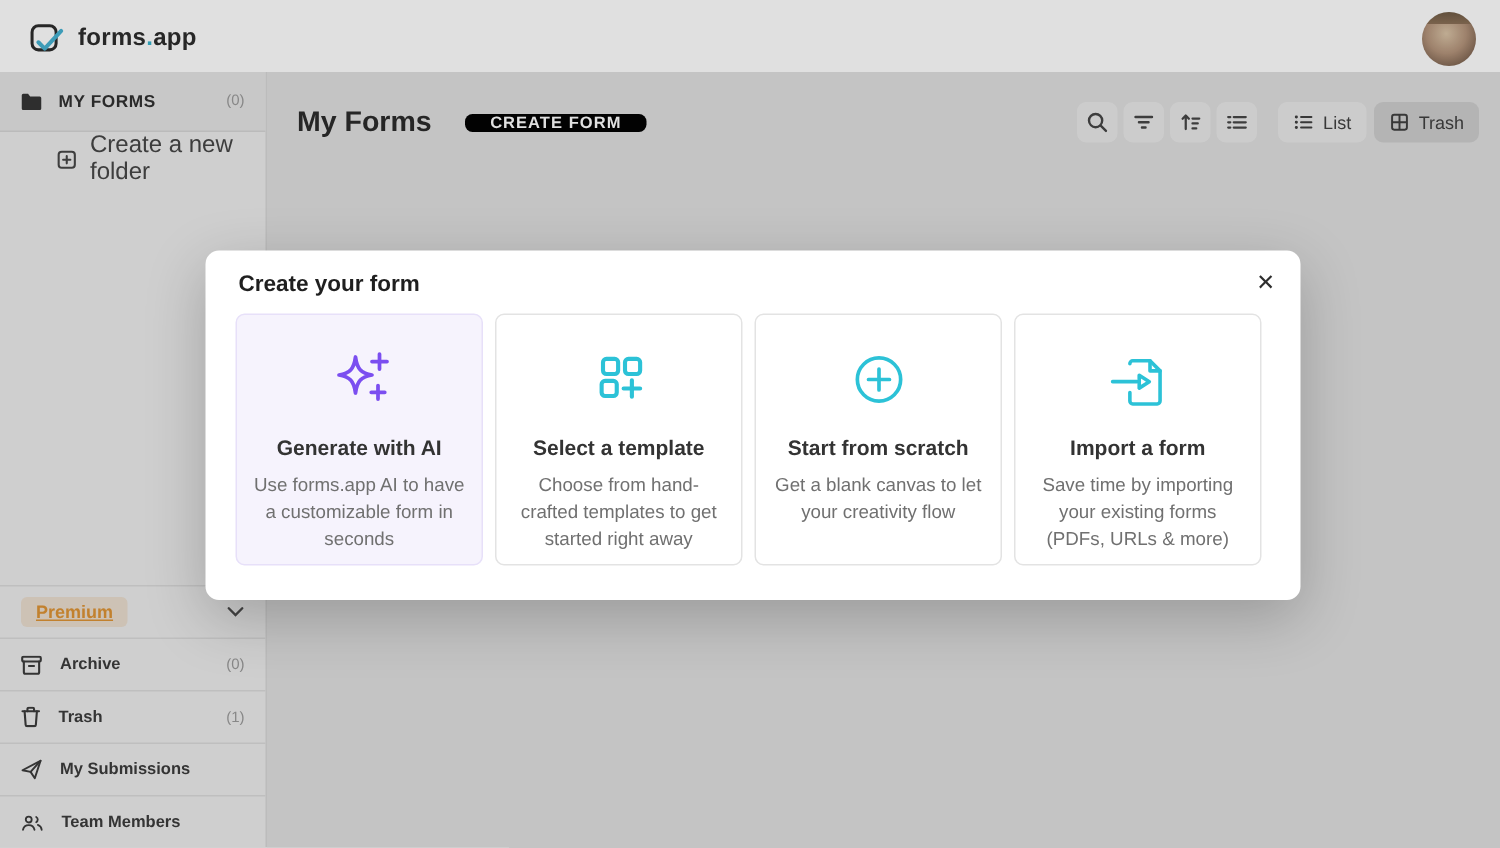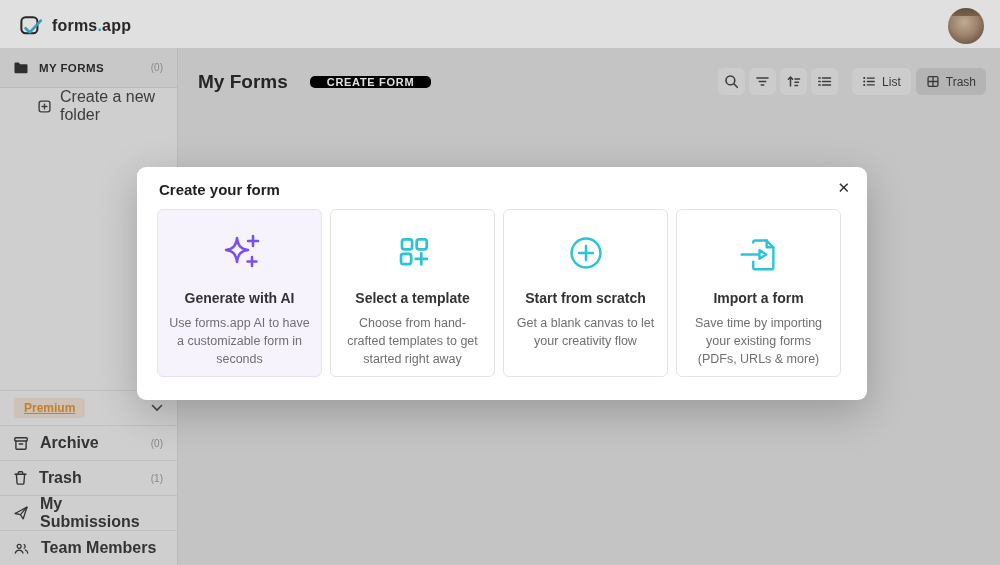--- a/index.html
+++ b/index.html
@@ -46,21 +46,21 @@
   .row-create .lbl { font-size: 16px; margin-left: 9px; color: #454545; }
   .side-spacer { flex: 1 1 auto; }
   .row-premium { height: 35px; border-top: 1px solid #d9d9d9; }
   .premium-badge {
     font-size: 12px; font-weight: bold; color: #dd9233;
     background: rgba(224, 146, 47, 0.16);
     padding: 3px 10px; border-radius: 4px; text-decoration: underline;
   }
   .row-premium .chev { margin-left: auto; }
   .row-item { height: 35px; border-top: 1px solid #d9d9d9; }
-  .row-item .lbl { font-size: 16px; font-weight: bold; color: #3a3a3a; margin-left: 12px; }
+  .row-item .lbl { font-size: 11px; font-weight: bold; color: #3a3a3a; margin-left: 12px; }
 
   
   .main {
     position: absolute; top: 48px; left: 178px; width: 822px; height: 517px;
     background: #dfdfdf; z-index: 1;
   }
   .main-header { display: flex; align-items: center; padding: 20px 14px 0 20px; }
   .page-title { font-size: 19px; font-weight: bold; color: #2a2a2a; }
   .create-form-btn {
     margin-left: 22px;

